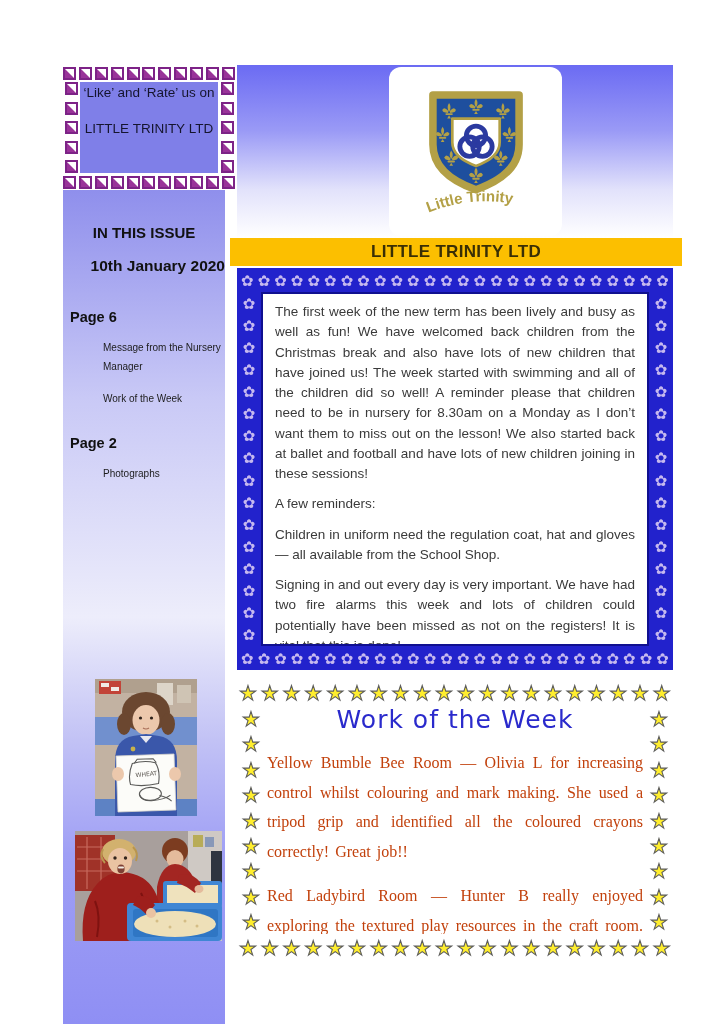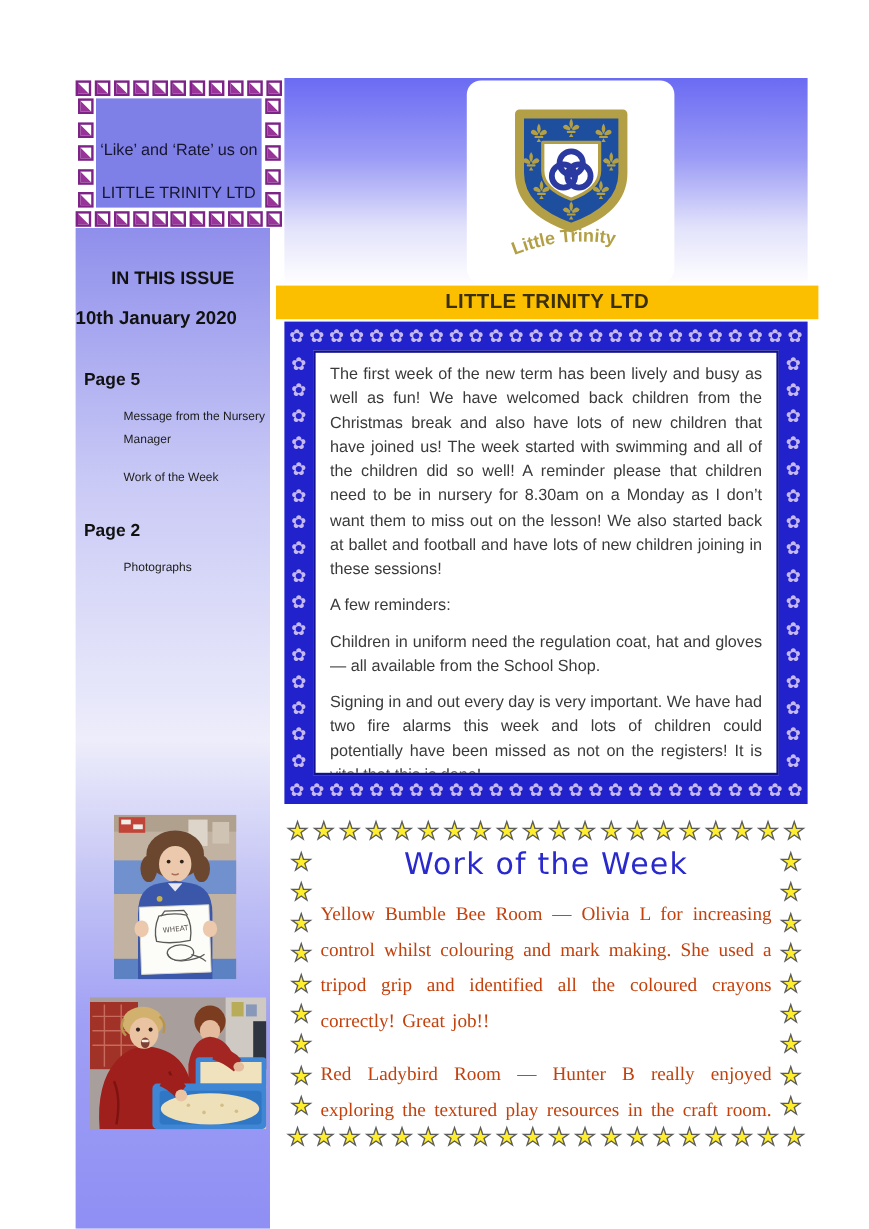--- a/index.html
+++ b/index.html
@@ -9,27 +9,27 @@
   
   .fb-box{position:absolute;left:63px;top:65px;width:172px;height:125px;background:#fff;}
   .sq-strip{position:absolute;display:flex;}
   .sq-top{top:0;left:0;right:0;height:16px;justify-content:space-between;align-items:center;}
   .sq-bottom{bottom:0;left:0;right:0;height:16px;justify-content:space-between;align-items:center;}
   .sq-left{left:0;top:17px;bottom:17px;width:16px;flex-direction:column;justify-content:space-between;align-items:center;}
   .sq-right{right:0;top:17px;bottom:17px;width:16px;flex-direction:column;justify-content:space-between;align-items:center;}
   .sq-strip span{width:13px;height:13px;box-sizing:border-box;border:2px solid #7d2387;
       background:linear-gradient(to bottom left,#ffffff 47%,#993399 53%);flex:0 0 auto;}
   .fb-inner{position:absolute;inset:17px;background:#7f7fe8;display:flex;flex-direction:column;
-      justify-content:flex-end;text-align:center;font-size:13.5px;color:#15152e;line-height:1.7;}
+      justify-content:flex-start;text-align:center;font-size:13.5px;color:#15152e;line-height:1.7;}
   .fb-inner .l3{margin-top:13px;}
 
   .side-col{position:absolute;left:63px;top:190px;width:162px;height:949px;
       background:linear-gradient(180deg,#8f8fec 0%,#c9c9f6 22%,#ededfb 45%,#c2c2f5 58%,#9f9ff5 70%,#8484f3 100%);}
   .issue-head{margin:0;padding-top:34px;font-size:15px;font-weight:700;text-align:center;color:#111;}
-  .issue-date{margin-top:16px;font-size:15.5px;font-weight:700;text-align:left;color:#111;}
+  .issue-date{margin-top:16px;font-size:15.5px;font-weight:700;text-align:right;color:#111;}
   .toc{margin-top:34px;padding-left:7px;}
   .toc-page{font-weight:700;font-size:14.5px;color:#111;}
   .toc-page.p2{margin-top:26px;}
   .toc-item{margin:14px 0 0 33px;font-size:10px;color:#1c1c1c;line-height:1.85;width:120px;}
   .photo{position:absolute;}
   .photo svg{display:block;}
   .photo1{left:32px;top:489px;width:102px;height:137px;}
   .photo2{left:12px;top:641px;width:147px;height:110px;}
 
   
@@ -114,21 +114,21 @@
     <div class="fb-inner">
       <div>‘Like’ and ‘Rate’ us on</div>
       <div class="l3">LITTLE TRINITY LTD</div>
     </div>
   </div>
 
   <div class="side-col">
     <div class="issue-head">IN THIS ISSUE</div>
     <div class="issue-date">10th January 2020</div>
     <div class="toc">
-      <div class="toc-page">Page 5</div>
+      <div class="toc-page">Page 6</div>
       <div class="toc-item">Message from the Nursery  Manager</div>
       <div class="toc-item">Work of the Week</div>
       <div class="toc-page p2">Page 2</div>
       <div class="toc-item">Photographs</div>
     </div>
 
     <div class="photo photo1">
       <svg width="102" height="137" viewBox="0 0 102 137">
         <rect width="102" height="137" fill="#c2b2a2"></rect>
         <rect x="0" y="0" width="102" height="14" fill="#b0a08e"></rect>

